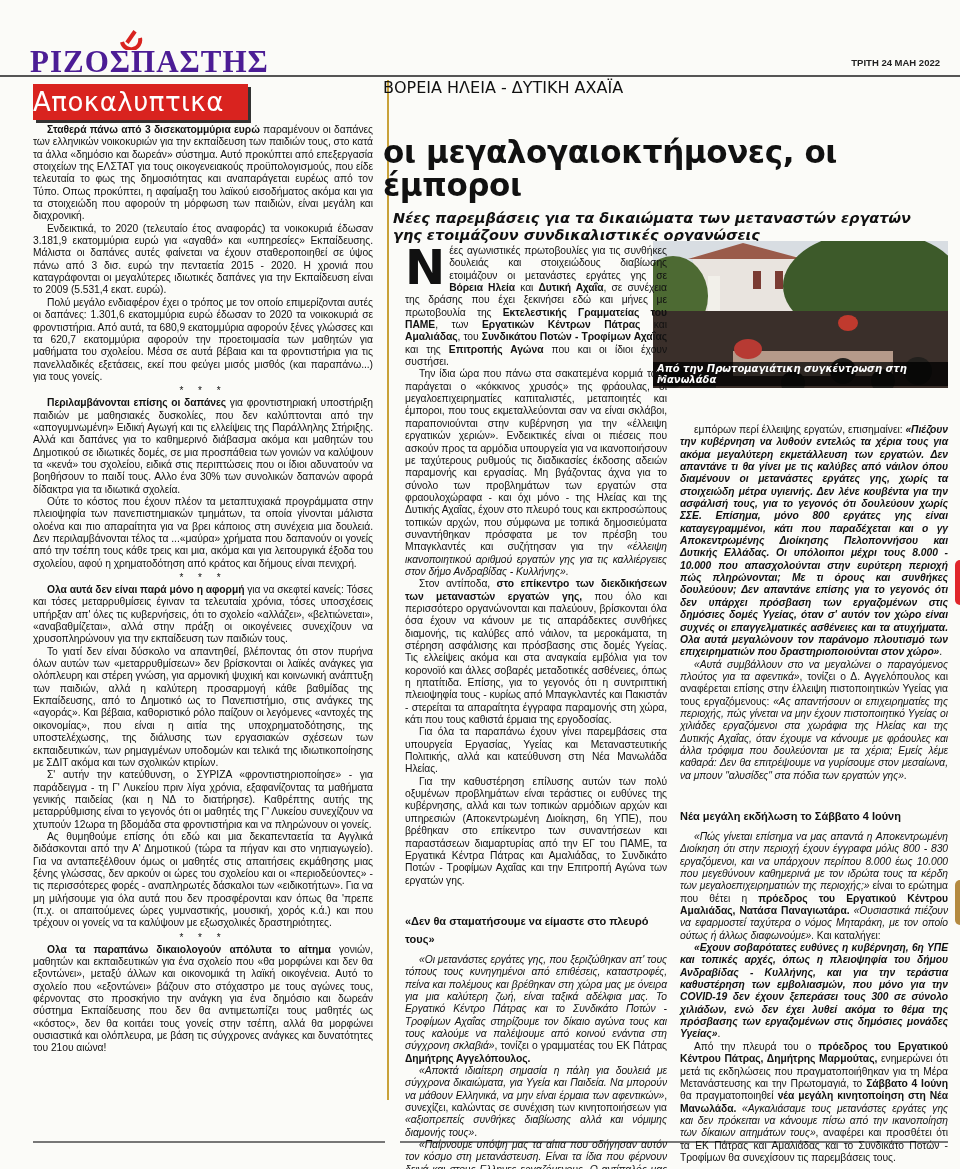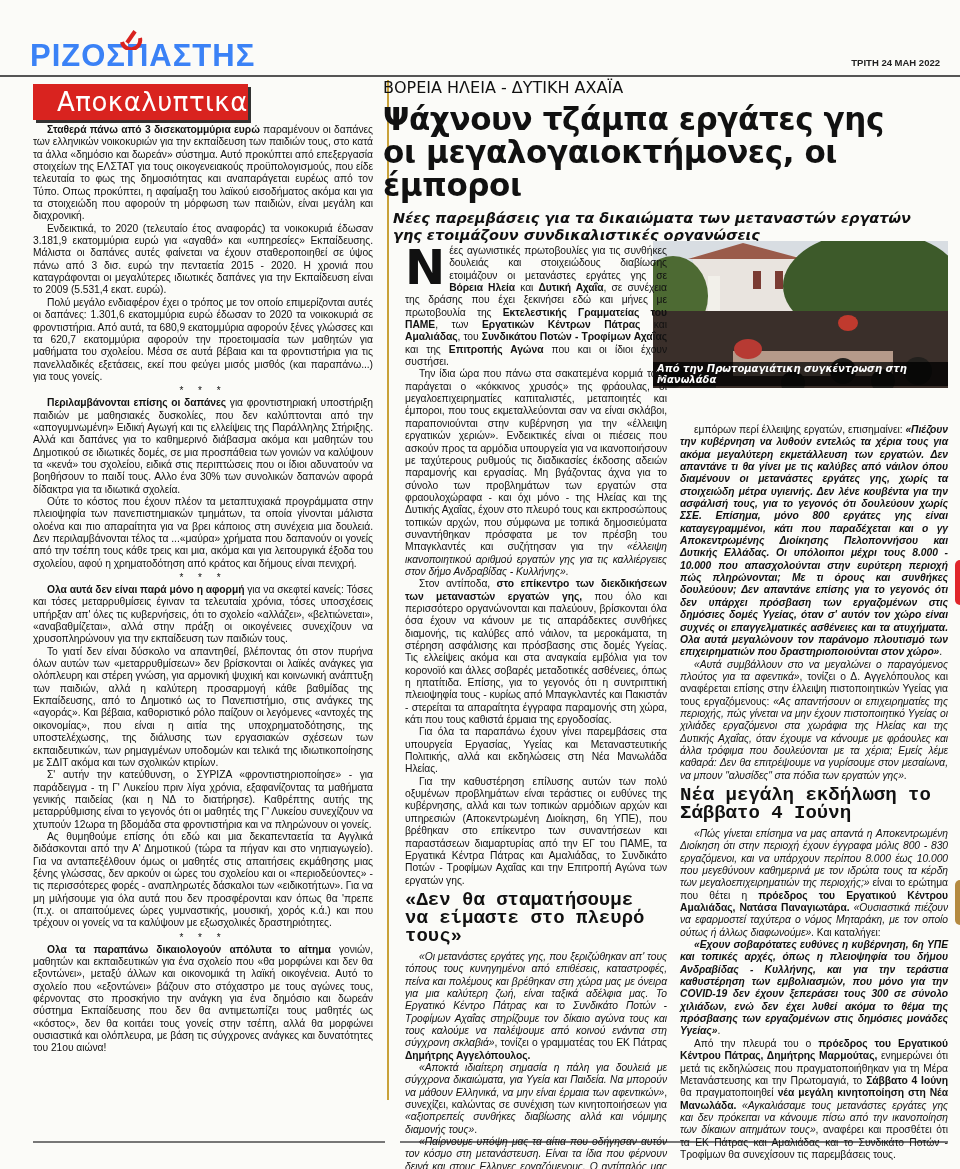--- a/index.html
+++ b/index.html
@@ -7,36 +7,36 @@
     width: 960px; height: 1169px; overflow: hidden;
     background: #fbfbf8; color: #111;
     font-family: "Liberation Sans", sans-serif;
     position: relative;
   }
   .masthead {
     position: absolute; left: 0; top: 0; width: 960px; height: 75px;
     border-bottom: 2px solid #555;
   }
   .logo {
-    position: absolute; left: 30px; top: 38px;
-    font-family: Liberation Sans, sans-serif; font-weight: bold;
-    font-size: 31px; letter-spacing: 1px; color: #3b82f6;
+    position: absolute; left: 30px; top: 44px;
+    font-family: Liberation Serif, serif; font-weight: bold;
+    font-size: 31px; letter-spacing: 1px; color: #4c1d95;
   }
   .logo-mark {
     position: absolute; left: 118px; top: 28px; width: 26px; height: 22px;
   }
   .issue-date {
     position: absolute; right: 20px; top: 57px;
     font-size: 9.5px; font-weight: bold; color: #222; margin-left: 12px;
   }
   .section-banner {
     position: absolute; left: 33px; top: 84px; width: 215px; height: 36px;
     background: #d9231f; color: #fff; box-shadow: 3px 3px 0 #333;
     font-family: "DejaVu Sans", sans-serif; font-size: 26px;
-    line-height: 36px; padding-left: 24px; box-sizing: border-box;
+    line-height: 36px; padding-left: 0; box-sizing: border-box;
     letter-spacing: 0.5px;
   }
   .left-col {
     position: absolute; left: 33px; top: 124px; width: 340px;
   }
   .left-headline {
     font-family: "DejaVu Sans", sans-serif; font-weight: bold;
     font-size: 22px; line-height: 24px; margin: 4px 0 10px 0; letter-spacing: -0.3px;
   }
   .body-text {
@@ -67,22 +67,22 @@
     font-family: "DejaVu Sans", sans-serif; font-weight: bold; font-style: italic;
     font-size: 14.5px; line-height: 17px; margin: 0 0 12px 16px;
   }
   .mid-col { position: absolute; left: 405px; top: 245px; width: 262px; }
   .right-col { position: absolute; left: 680px; top: 424px; width: 268px; }
   .dropcap {
     float: left; font-family: "DejaVu Sans", sans-serif; font-weight: bold;
     font-size: 48px; line-height: 40px; margin: 2px 4px 0 0;
   }
   .sub-headline {
-    font-family: Liberation Mono, monospace; font-weight: bold;
-    font-size: 19px; line-height: 18px; margin: 4px 0 6px 0;
+    font-family: Liberation Sans, sans-serif; font-weight: bold;
+    font-size: 11px; line-height: 18px; margin: 25px 0 6px 0;
   }
   .photo {
     position: absolute; left: 653px; top: 241px; width: 295px; height: 147px;
     overflow: hidden; background: #6b5a48;
   }
   .photo-caption {
     position: absolute; left: 0; bottom: 2px; background: rgba(0,0,0,0.75);
     color: #fff; font-style: italic; font-weight: bold; font-size: 10px;
     padding: 1px 4px; font-family: "DejaVu Sans", sans-serif;
   }
@@ -123,21 +123,21 @@
 
 </div>
 
 <div class="col-rule-left"></div>
 <div class="bottom-rule" style="left:33px;width:352px;"></div>
 <div class="bottom-rule" style="left:400px;width:548px;"></div>
 
 <div class="right-article">
   <div class="kicker">ΒΟΡΕΙΑ ΗΛΕΙΑ - ΔΥΤΙΚΗ ΑΧΑΪΑ</div>
   <h1 class="main-headline">
-    <span>Ψάχνουν τζάμπα εργάτες γης</span><br>
+    <br>
     <span>οι μεγαλογαιοκτήμονες, οι έμποροι</span><br>
   </h1>
   <div class="subhead">Νέες παρεμβάσεις για τα δικαιώματα των μεταναστών εργατών γης ετοιμάζουν συνδικαλιστικές οργανώσεις</div>
 </div>
 
 <div class="photo">
   <svg width="295" height="165" viewBox="0 0 295 165">
     <rect width="295" height="165" fill="#d8dde2"></rect>
     <rect x="40" y="15" width="105" height="55" fill="#e9e4df"></rect>
     <polygon points="35,18 90,2 150,18" fill="#9a5b4a"></polygon>
@@ -162,21 +162,21 @@
   <div class="photo-caption">Από την Πρωτομαγιάτικη συγκέντρωση στη Μανωλάδα</div>
 </div>
 
 <div class="mid-col">
   <p class="body-text" style="text-indent:0">
     <span class="dropcap">Ν</span><span id="col1-first">έες αγωνιστικές πρωτοβουλίες για τις συνθήκες δουλειάς και στοιχειώδους διαβίωσης ετοιμάζουν οι μετανάστες εργάτες γης σε <b>Βόρεια Ηλεία</b> και <b>Δυτική Αχαΐα</b>, σε συνέχεια της δράσης που έχει ξεκινήσει εδώ και μήνες με πρωτοβουλία της <b>Εκτελεστικής Γραμματείας του ΠΑΜΕ</b>, των <b>Εργατικών Κέντρων Πάτρας</b> και <b>Αμαλιάδας</b>, του <b>Συνδικάτου Ποτών - Τροφίμων Αχαΐας</b> και της <b>Επιτροπής Αγώνα</b> που και οι ίδιοι έχουν συστήσει.</span>
   </p>
   <div id="col1-paras">
       <p class="body-text">Την ίδια ώρα που πάνω στα σακατεμένα κορμιά τους παράγεται ο «κόκκινος χρυσός» της φράουλας, οι μεγαλοεπιχειρηματίες καπιταλιστές, μεταποιητές και έμποροι, που τους εκμεταλλεύονται σαν να είναι σκλάβοι, παραπονιούνται στην κυβέρνηση για την «έλλειψη εργατικών χεριών». Ενδεικτικές είναι οι πιέσεις που ασκούν προς τα αρμόδια υπουργεία για να ικανοποιήσουν με ταχύτερους ρυθμούς τις διαδικασίες έκδοσης αδειών παραμονής και εργασίας. Μη βγάζοντας άχνα για το σύνολο των προβλημάτων των εργατών στα φραουλοχώραφα - και όχι μόνο - της Ηλείας και της Δυτικής Αχαΐας, έχουν στο πλευρό τους και εκπροσώπους τοπικών αρχών, που σύμφωνα με τοπικά δημοσιεύματα συναντήθηκαν πρόσφατα με τον πρέσβη του Μπαγκλαντές και συζήτησαν για την <i>«έλλειψη ικανοποιητικού αριθμού εργατών γης για τις καλλιέργειες στον δήμο Ανδραβίδας - Κυλλήνης»</i>.</p>
       <p class="body-text">Στον αντίποδα, <b>στο επίκεντρο των διεκδικήσεων των μεταναστών εργατών γης,</b> που όλο και περισσότερο οργανώνονται και παλεύουν, βρίσκονται όλα όσα έχουν να κάνουν με τις απαράδεκτες συνθήκες διαμονής, τις καλύβες από νάιλον, τα μεροκάματα, τη στέρηση ασφάλισης και πρόσβασης στις δομές Υγείας. Τις ελλείψεις ακόμα και στα αναγκαία εμβόλια για τον κορονοϊό και άλλες σοβαρές μεταδοτικές ασθένειες, όπως η ηπατίτιδα. Επίσης, για το γεγονός ότι η συντριπτική πλειοψηφία τους - κυρίως από Μπαγκλαντές και Πακιστάν - στερείται τα απαραίτητα έγγραφα παραμονής στη χώρα, κάτι που τους καθιστά έρμαια της εργοδοσίας.</p>
-      <p class="body-text">Για όλα τα παραπάνω έχουν γίνει παρεμβάσεις στα υπουργεία Εργασίας, Υγείας και Μεταναστευτικής Πολιτικής, αλλά και εκδηλώσεις στη Νέα Μανωλάδα Ηλείας.</p>
+      <p class="body-text">Για όλα τα παραπάνω έχουν γίνει παρεμβάσεις στα υπουργεία Εργασίας, Υγείας και Μεταναστευτικής Πολιτικής, αλλά και κατεύθυνση στη Νέα Μανωλάδα Ηλείας.</p>
       <p class="body-text">Για την καθυστέρηση επίλυσης αυτών των πολύ οξυμένων προβλημάτων είναι τεράστιες οι ευθύνες της κυβέρνησης, αλλά και των τοπικών αρμόδιων αρχών και υπηρεσιών (Αποκεντρωμένη Διοίκηση, 6η ΥΠΕ), που βρέθηκαν στο επίκεντρο των συναντήσεων και παραστάσεων διαμαρτυρίας από την ΕΓ του ΠΑΜΕ, τα Εργατικά Κέντρα Πάτρας και Αμαλιάδας, το Συνδικάτο Ποτών - Τροφίμων Αχαΐας και την Επιτροπή Αγώνα των εργατών γης.</p>
     </div>
   <div class="sub-headline">«Δεν θα σταματήσουμε να είμαστε στο πλευρό τους»</div>
   <div id="col1-paras2">
       <p class="body-text"><i>«Οι μετανάστες εργάτες γης, που ξεριζώθηκαν απ' τους τόπους τους κυνηγημένοι από επιθέσεις, καταστροφές, πείνα και πολέμους και βρέθηκαν στη χώρα μας με όνειρα για μια καλύτερη ζωή, είναι ταξικά αδέλφια μας. Το Εργατικό Κέντρο Πάτρας και το Συνδικάτο Ποτών - Τροφίμων Αχαΐας στηρίζουμε τον δίκαιο αγώνα τους και τους καλούμε να παλέψουμε από κοινού ενάντια στη σύγχρονη σκλαβιά»</i>, τονίζει ο γραμματέας του ΕΚ Πάτρας <b>Δημήτρης Αγγελόπουλος.</b></p>
       <p class="body-text"><i>«Αποκτά ιδιαίτερη σημασία η πάλη για δουλειά με σύγχρονα δικαιώματα, για Υγεία και Παιδεία. Να μπορούν να μάθουν Ελληνικά, να μην είναι έρμαια των αφεντικών»</i>, συνεχίζει, καλώντας σε συνέχιση των κινητοποιήσεων για <i>«αξιοπρεπείς συνθήκες διαβίωσης αλλά και νόμιμης διαμονής τους»</i>.</p>
       <p class="body-text"><i>«Παίρνουμε υπόψη μας τα αίτια που οδήγησαν αυτόν τον κόσμο στη μετανάστευση. Είναι τα ίδια που φέρνουν δεινά και στους Ελληνες εργαζόμενους. Ο αντίπαλός μας είναι κοινός. Είναι τα αφεντικά, οι καπιταλιστές που μας εκμεταλλεύονται, που για χάρη τους εφαρμόζονται αντιλαϊκές πολιτικές για να βγάζουν με τον δικό μας κόπο μεγαλύτερα κέρδη»</i>, υπογραμμίζει.</p>
     </div>
 </div>
 

